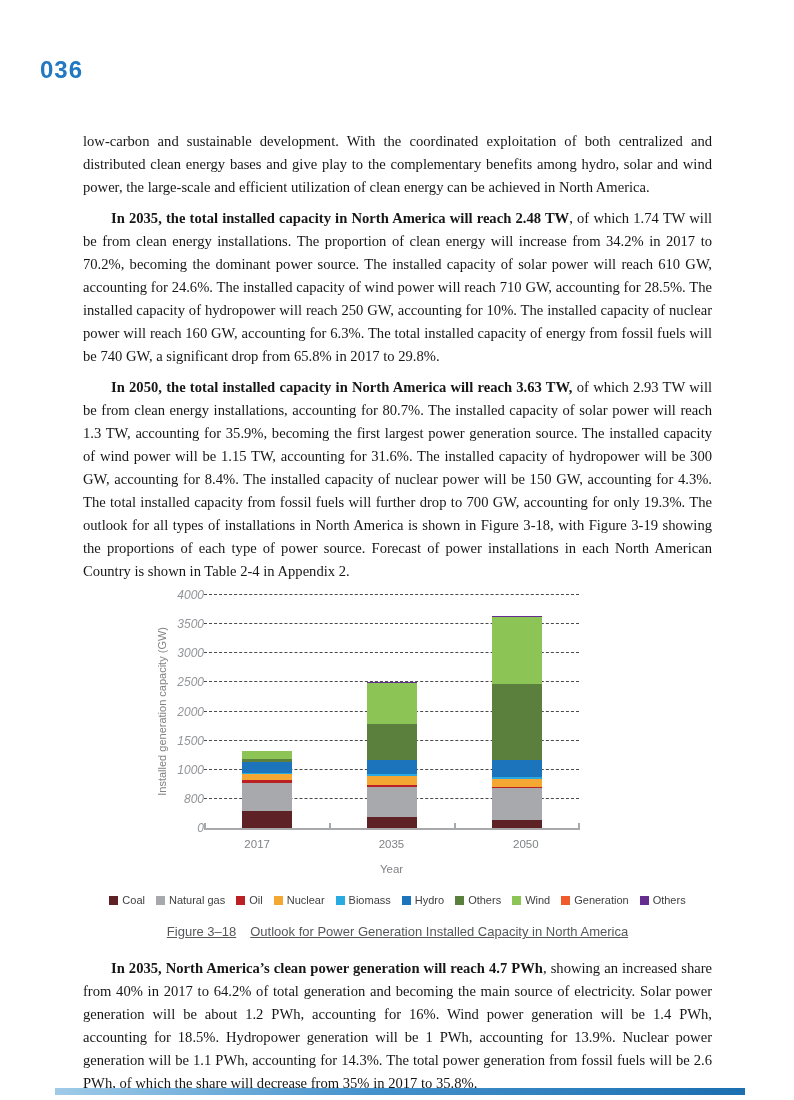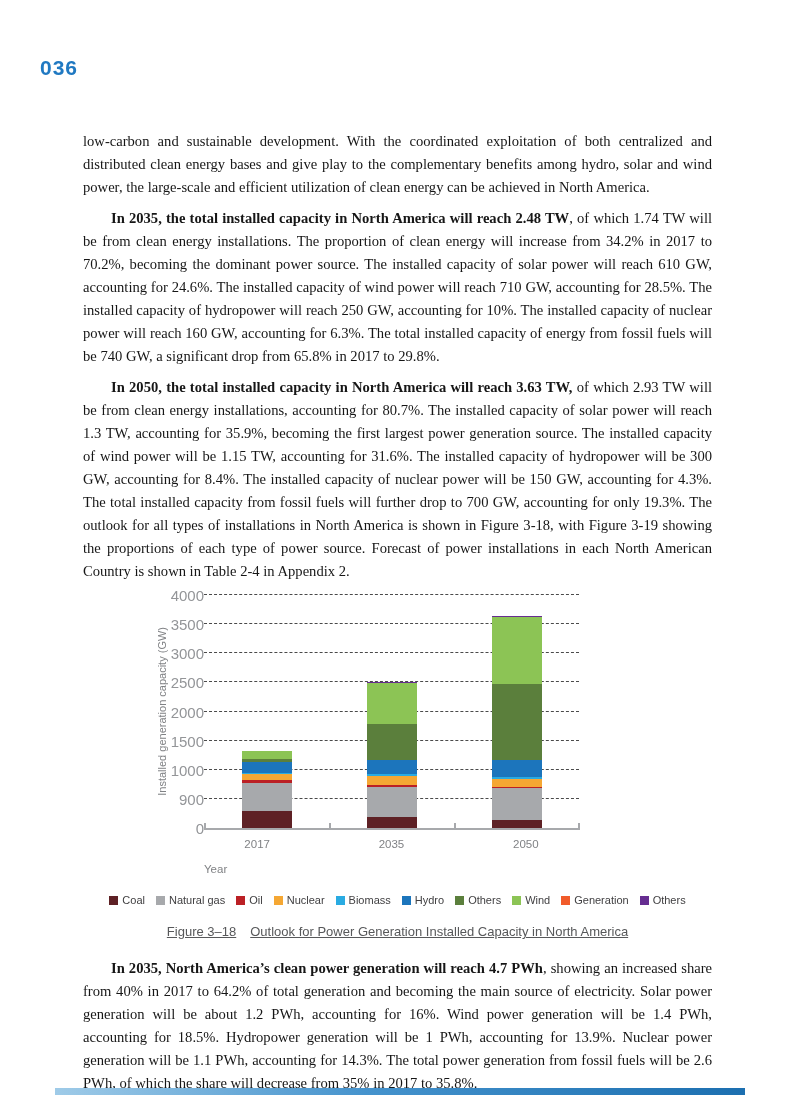--- a/index.html
+++ b/index.html
@@ -3,55 +3,56 @@
 <meta charset="utf-8">
 <style>
   html,body{margin:0;padding:0;}
   body{
     width:794px;height:1100px;position:relative;overflow:hidden;
     background:#ffffff;font-family:"Liberation Serif",serif;
   }
   .page-number{
     position:absolute;top:56px;left:40px;
     font-family:"Liberation Sans",sans-serif;font-weight:bold;
-    font-size:21px;color:#2079c2;letter-spacing:1px;
+    font-size:24px;color:#2079c2;letter-spacing:1px;
   }
   .content{
     position:absolute;top:130px;left:83px;width:629px;
     font-size:14.6px;line-height:23px;color:#161616;text-align:justify;
   }
   .content p{margin:0 0 8px 0;}
   .content p.indent{text-indent:28px;}
   .lead{font-weight:bold;}
   
   .figure-block{margin-top:10px;font-family:"Liberation Sans",sans-serif;}
   .chart-row{display:flex;margin-left:-62px;justify-content:center;}
   .ylabel-col{
     width:16px;height:237px;display:flex;align-items:center;justify-content:center;
   }
   .ylabel-col span{
     writing-mode:vertical-rl;transform:rotate(180deg);
     font-size:11px;color:#808285;white-space:nowrap;
   }
   .yticks-col{width:40px;height:237px;position:relative;}
   .ytick{
-    position:absolute;right:6px;font-size:15px;color:#939598;
+    position:absolute;right:6px;font-size:12px;color:#939598;
     transform:translateY(50%);
+    font-style:italic;
   }
   .plot{width:375px;height:237px;position:relative;}
   .axis-line{position:absolute;left:0;right:0;bottom:0;height:2px;background:#a7a9ac;}
   .gridline{position:absolute;left:0;right:0;border-top:1.5px dashed #4a4a4a;}
   .xtickmark{position:absolute;bottom:0;width:1.5px;height:7px;background:#a7a9ac;}
   .bar{
     position:absolute;bottom:2px;width:50px;
     display:flex;flex-direction:column-reverse;
   }
   .xlabels-row{display:flex;width:375px;margin:3px 0 0 0;gap:28px;}
   .xlabels-row div{width:125px;text-align:center;font-size:11.5px;color:#808285;}
-  .xlabel{width:375px;text-align:left;font-size:11.5px;color:#808285;margin-top:2px;}
+  .xlabel{width:375px;text-align:center;font-size:11.5px;color:#808285;margin-top:2px;}
   .xaxis-wrap{display:flex;flex-direction:column;align-items:center;margin-left:-6px;}
   .legend-row{
     display:flex;justify-content:center;align-items:center;gap:11px;
     margin-top:8px;font-size:11px;color:#414042;flex-wrap:nowrap;
   }
   .legend-item{display:flex;align-items:center;gap:4px;white-space:nowrap;}
   .swatch{width:9px;height:9px;display:inline-block;}
   .caption{
     text-align:center;margin-top:8px;font-size:13px;color:#57585a;text-decoration:underline;
   }
@@ -71,21 +72,21 @@
   <p class="indent"><span class="lead">In 2035, the total installed capacity in North America will reach 2.48 TW</span><span>, of which 1.74 TW will be from clean energy installations. The proportion of clean energy will increase from 34.2% in 2017 to 70.2%, becoming the dominant power source. The installed capacity of solar power will reach 610 GW, accounting for 24.6%. The installed capacity of wind power will reach 710 GW, accounting for 28.5%. The installed capacity of hydropower will reach 250 GW, accounting for 10%. The installed capacity of nuclear power will reach 160 GW, accounting for 6.3%. The total installed capacity of energy from fossil fuels will be 740 GW, a significant drop from 65.8% in 2017 to 29.8%.</span></p>
   <p class="indent"><span class="lead">In 2050, the total installed capacity in North America will reach 3.63 TW,</span><span> of which 2.93 TW will be from clean energy installations, accounting for 80.7%. The installed capacity of solar power will reach 1.3 TW, accounting for 35.9%, becoming the first largest power generation source. The installed capacity of wind power will be 1.15 TW, accounting for 31.6%. The installed capacity of hydropower will be 300 GW, accounting for 8.4%. The installed capacity of nuclear power will be 150 GW, accounting for 4.3%. The total installed capacity from fossil fuels will further drop to 700 GW, accounting for only 19.3%. The outlook for all types of installations in North America is shown in Figure 3-18, with Figure 3-19 showing the proportions of each type of power source. Forecast of power installations in each North American Country is shown in Table 2-4 in Appendix 2.</span></p>
 
   <div class="figure-block">
     <div class="chart-row">
       <div class="ylabel-col">
           <span>Installed generation capacity (GW)</span>
         </div>
       <div class="yticks-col" id="yticks">
           <div class="ytick" style="bottom: 2px;">0</div>
-          <div class="ytick" style="bottom: 31.125px;">900</div>
+          <div class="ytick" style="bottom: 31.125px;">800</div>
           <div class="ytick" style="bottom: 60.25px;">1000</div>
           <div class="ytick" style="bottom: 89.375px;">1500</div>
           <div class="ytick" style="bottom: 118.5px;">2000</div>
           <div class="ytick" style="bottom: 147.625px;">2500</div>
           <div class="ytick" style="bottom: 176.75px;">3000</div>
           <div class="ytick" style="bottom: 205.875px;">3500</div>
           <div class="ytick" style="bottom: 235px;">4000</div>
         </div>
       <div class="xaxis-wrap">
         <div class="plot" id="plot">

